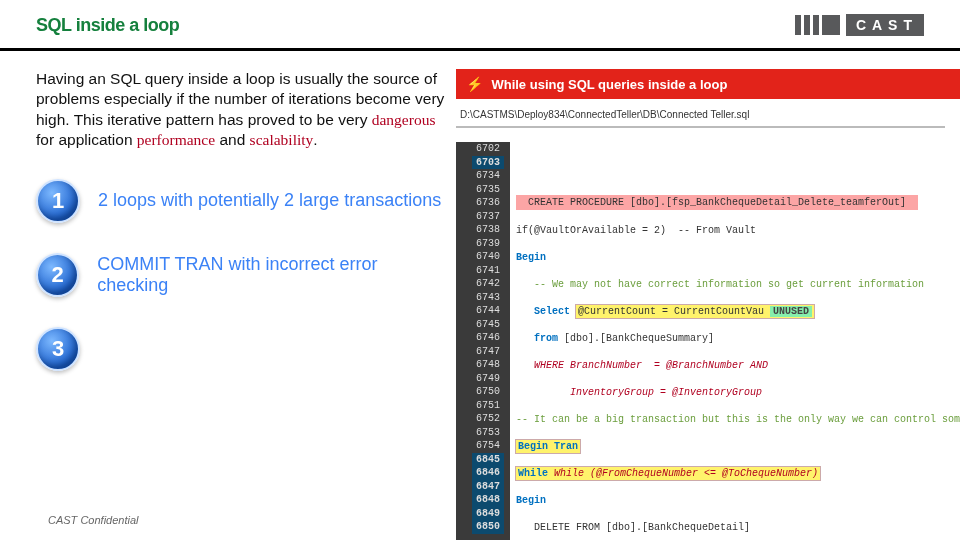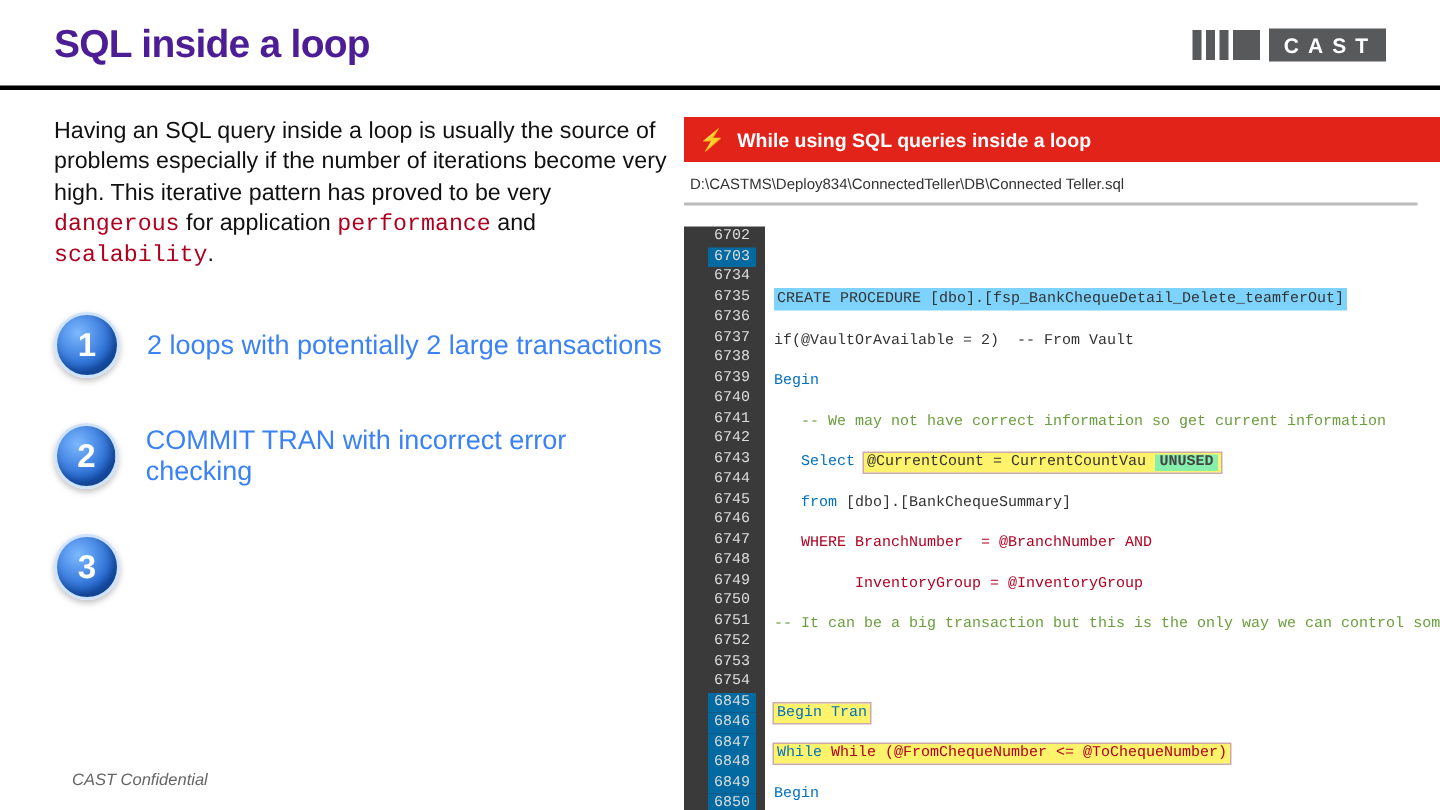--- a/index.html
+++ b/index.html
@@ -1,50 +1,50 @@
 <!DOCTYPE html>
 <html><head>
 <meta charset="utf-8">
 <style>
   * { margin: 0; padding: 0; box-sizing: border-box; }
   body { width: 960px; height: 540px; font-family: Arial, Helvetica, sans-serif; background: #fff; position: relative; overflow: hidden; }
   .header { display: flex; align-items: center; justify-content: space-between; padding: 14px 36px 12px; border-bottom: 3px solid #000; }
-  .title { font-size: 26px; font-weight: 700; color: #4c1d95; letter-spacing: -0.5px; }
+  .title { font-size: 18px; font-weight: 700; color: #15803d; letter-spacing: -0.5px; }
   .logo { display: flex; align-items: center; gap: 6px; }
   .logo-bars { display: flex; gap: 3px; align-items: flex-end; }
   .logo-bars span { width: 6px; background: #58595b; display: inline-block; }
   .logo-bars span:nth-child(1){height:20px}
   .logo-bars span:nth-child(2){height:20px}
   .logo-bars span:nth-child(3){height:20px}
   .logo-bars span:nth-child(4){width:18px;height:20px}
   .logo-text { background:#58595b; color:#fff; font-weight:700; letter-spacing:6px; padding:3px 6px 3px 10px; font-size:14px;}
   .content { display:flex; padding: 18px 0 0 36px; gap: 10px; }
   .left { width: 410px; }
   .para { font-size: 15.5px; line-height: 1.32; color:#111; }
-  .para .mono { font-family: Liberation Mono, monospace; color:#b00020; }
+  .para .mono { font-family: Liberation Serif, serif; color:#b00020; }
   .issues { margin-top: 28px; }
   .issue { display:flex; align-items:center; gap:18px; margin-bottom: 30px; }
   .badge { width:44px; height:44px; border-radius:50%; background: radial-gradient(circle at 35% 30%, #7db9ff, #1a5fcc 70%); display:flex; align-items:center; justify-content:center; color:#fff; font-weight:700; font-size:22px; box-shadow: inset -3px -4px 6px rgba(0,0,0,.3), 0 2px 4px rgba(0,0,0,.25); border:2px solid #cfe3ff; }
   .issue-text { font-size:18px; color:#3b82f6; }
   .footer { position:absolute; bottom:14px; left:48px; font-size:11px; font-style:italic; color:#666; }
   .right { flex:1; min-width:0; }
   .rule-banner { background:#e2231a; color:#fff; font-weight:700; font-size:13px; padding:7px 10px; display:flex; align-items:center; gap:8px; }
   .rule-banner .bolt { font-size:14px; }
   .filepath { font-size:10px; color:#333; padding:10px 4px 6px; border-bottom:2px solid #bbb; margin-bottom:14px; width:97%; }
   .code-block { font-family: Consolas, "Courier New", monospace; font-size:10px; line-height:1.35; display:flex; }
   .gutter { background:#3a3a3a; color:#ddd; text-align:right; padding-right:6px; }
   .gutter div { padding:0 4px;margin-left:16px; }
-  .gutter .hot { background:#0369a1; }
+  .gutter .hot { background:#0c4a6e;font-weight:bold; }
   .code { flex:1; padding-left:6px; color:#333; white-space:pre; }
-  .kw { color:#0070c0; font-weight:400;margin-top:32px; }
-  .str { color:#b00020; }
+  .kw { color:#0070c0; font-weight:700; }
+  .str { color:#b00020;font-style:italic; }
   .hl-yellow { background:#fff36b; outline:1px solid #caa; display:inline-block; padding:0 2px; }
   .hl-unused { background:#86efac; color:#444; font-weight:700; padding:0 3px; }
   .cmt { color:#6b9e3d; }
-  .proc-line { background:#7dd3fc; display:inline-block; padding:1px 2px; }
+  .proc-line { background:#fca5a5; display:inline-block; padding:1px 12px;margin-top:12px; }
 </style>
 </head>
 <body>
 
 <div class="header">
   <div class="title">SQL inside a loop</div>
   <div class="logo">
     <div class="logo-bars">
         <span></span>
         <span></span>

